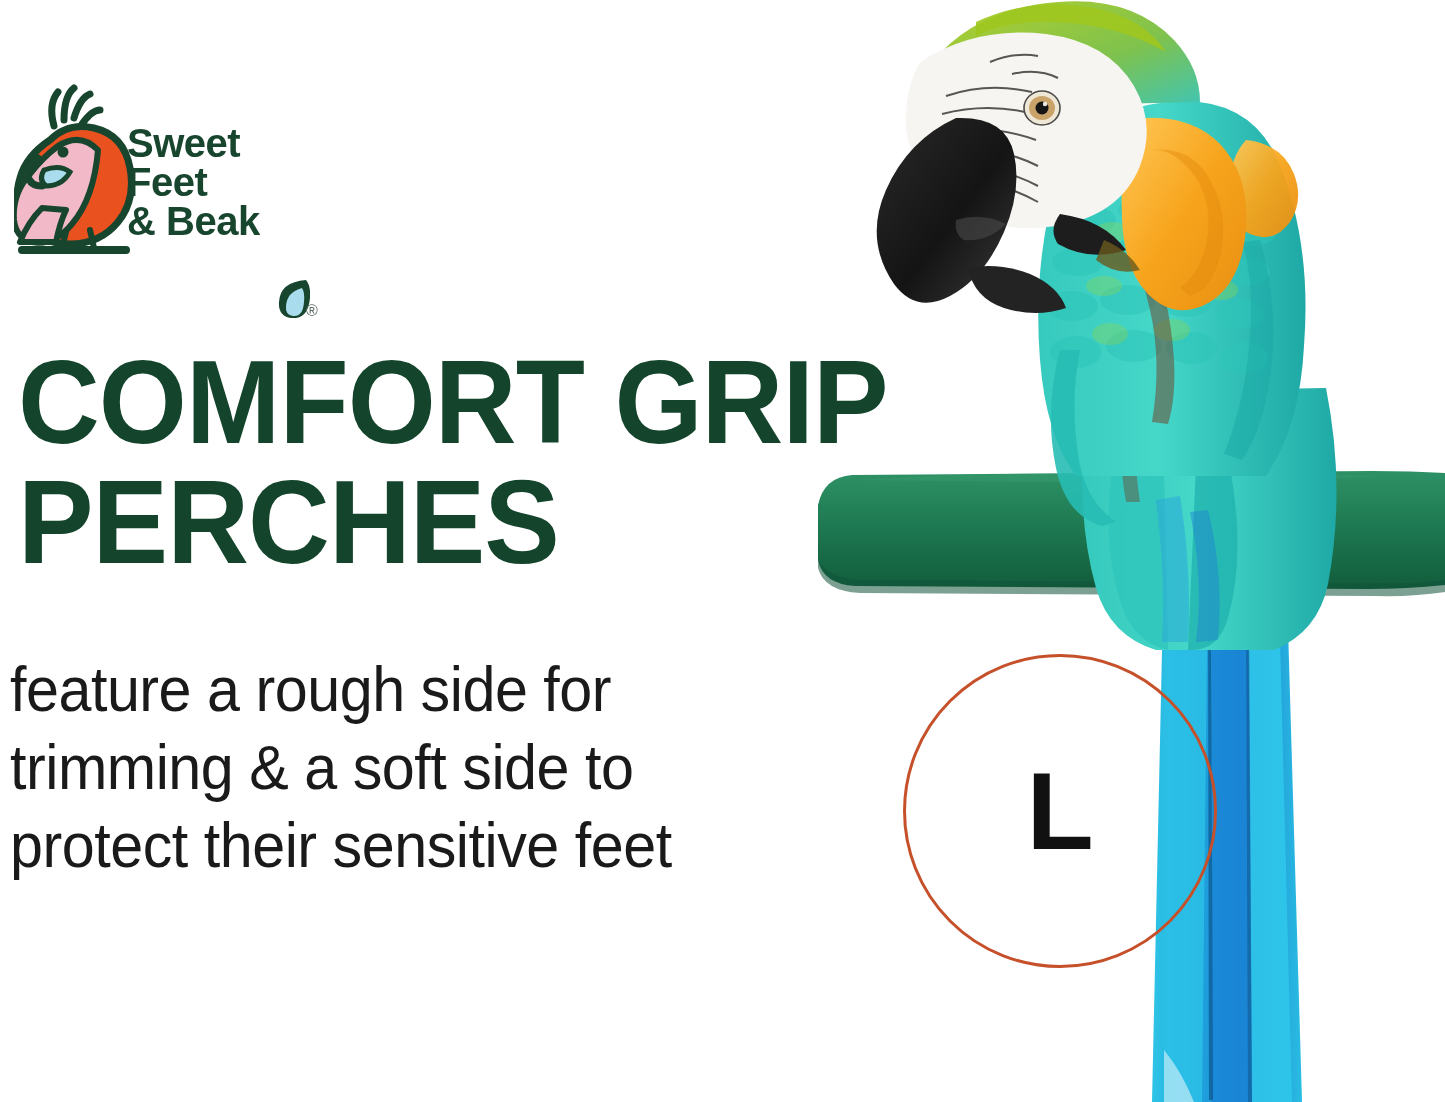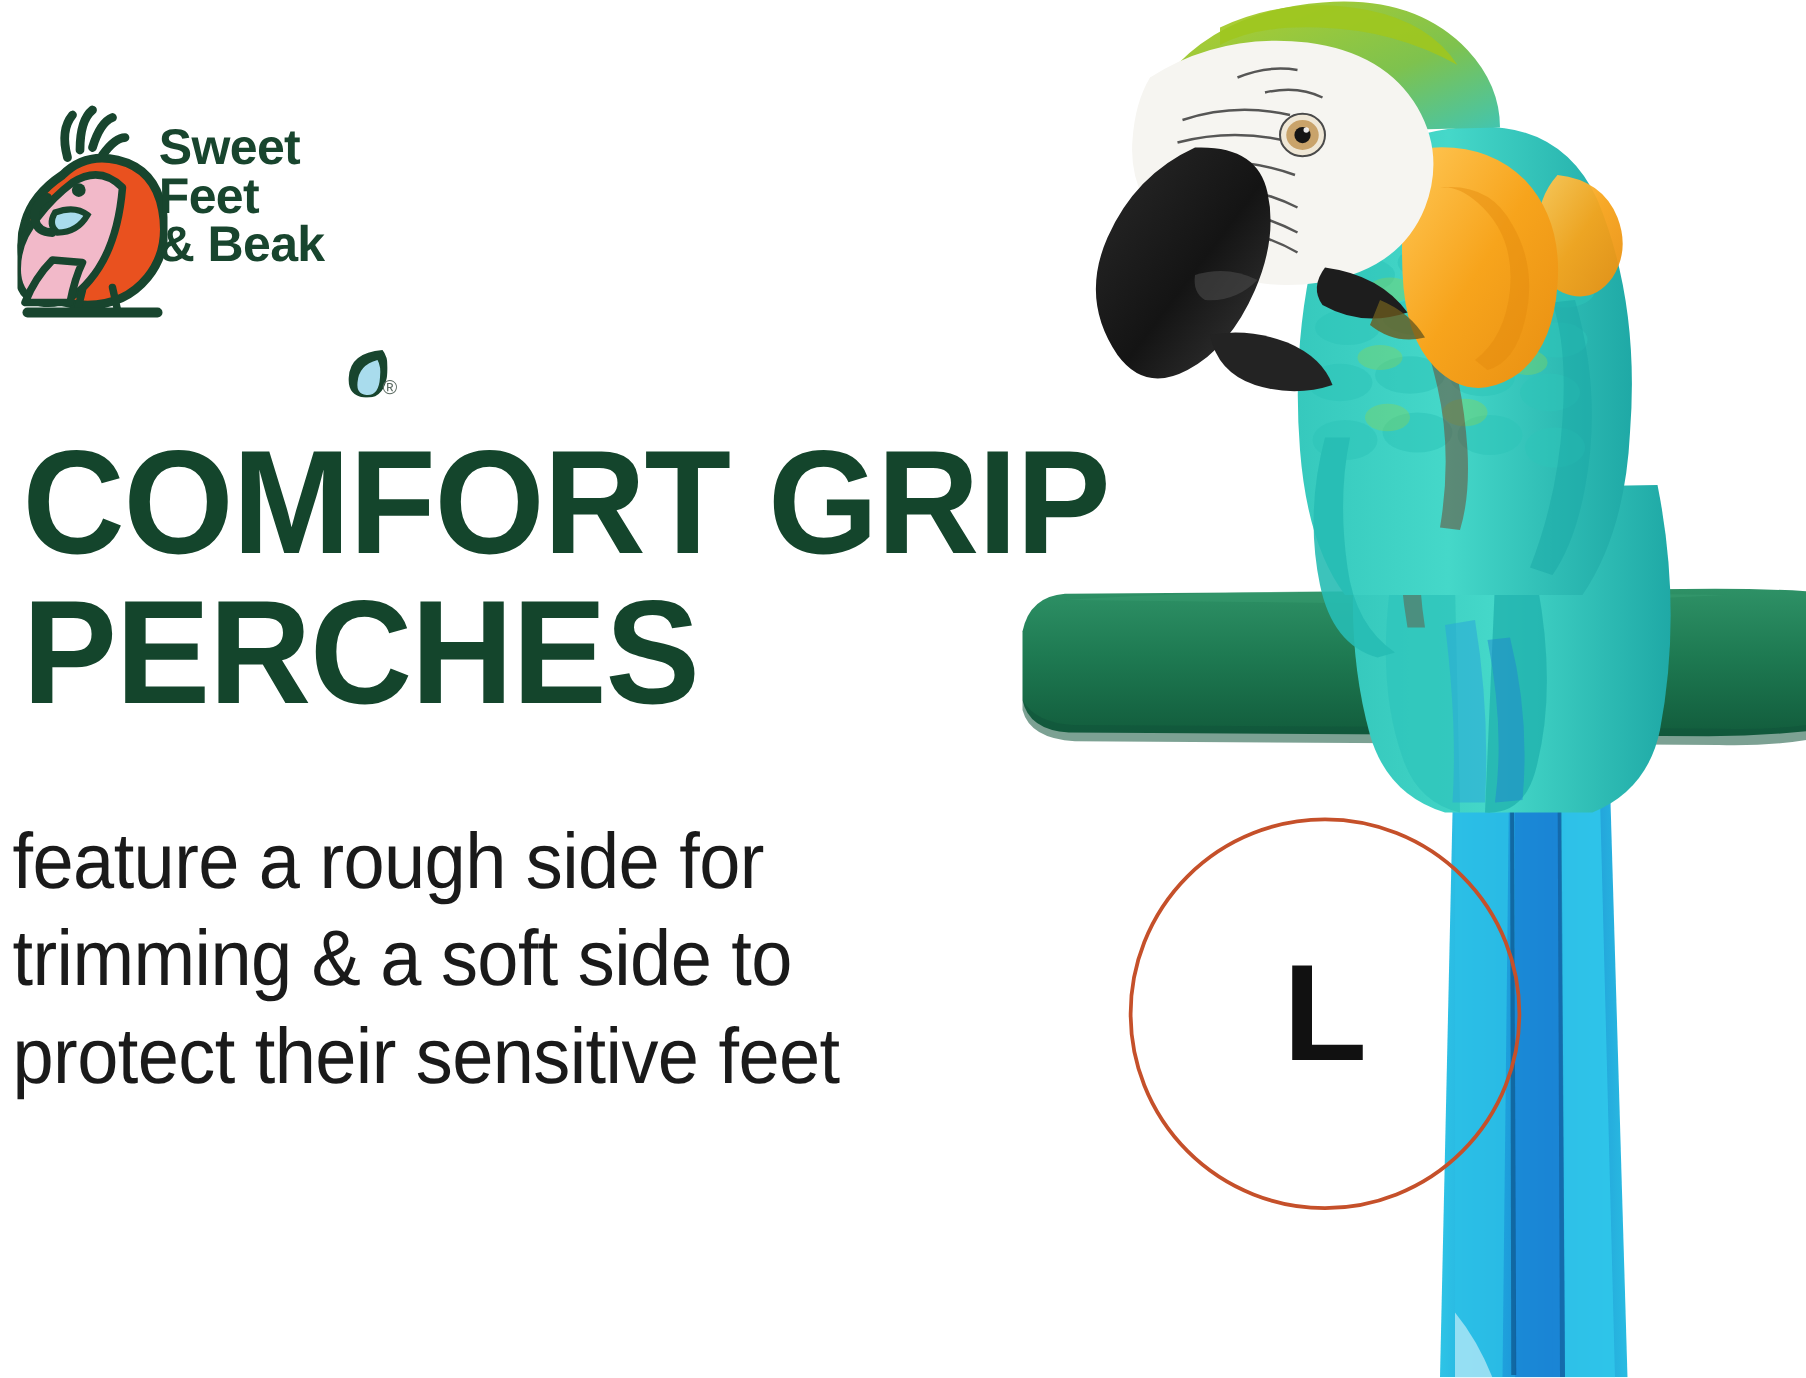--- a/index.html
+++ b/index.html
@@ -29,21 +29,21 @@
   #logo-mark {
     position: absolute;
     left: 0;
     top: 0;
     width: 120px;
     height: 175px;
   }
   #logo-wordmark {
     position: absolute;
     left: 113px;
-    top: 15px;
+    top: 40px;
     width: 160px;
     line-height: 0.98;
     font-weight: 700;
     font-size: 40px;
     letter-spacing: -0.5px;
     color: #18452e;
     font-family: "Liberation Sans", sans-serif;
   }
   #logo-wordmark div { white-space: nowrap; }
   #logo-leaf {

